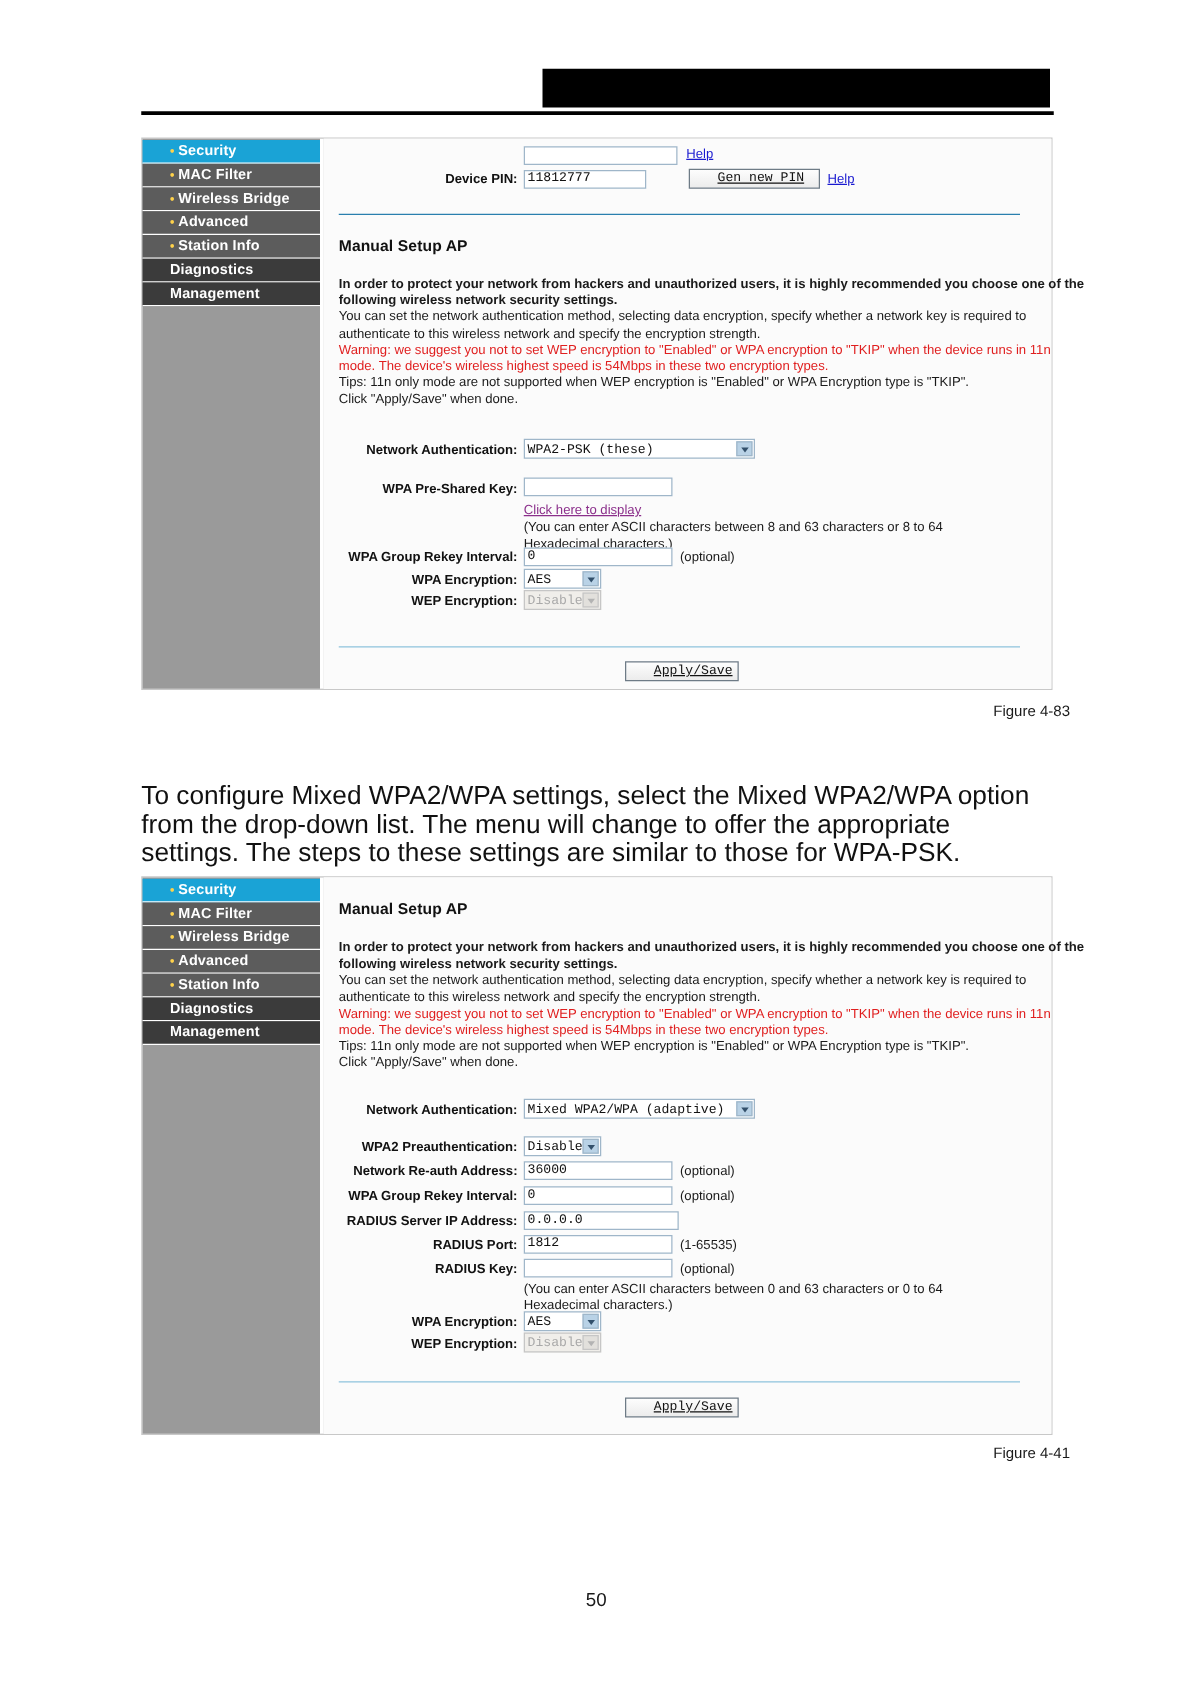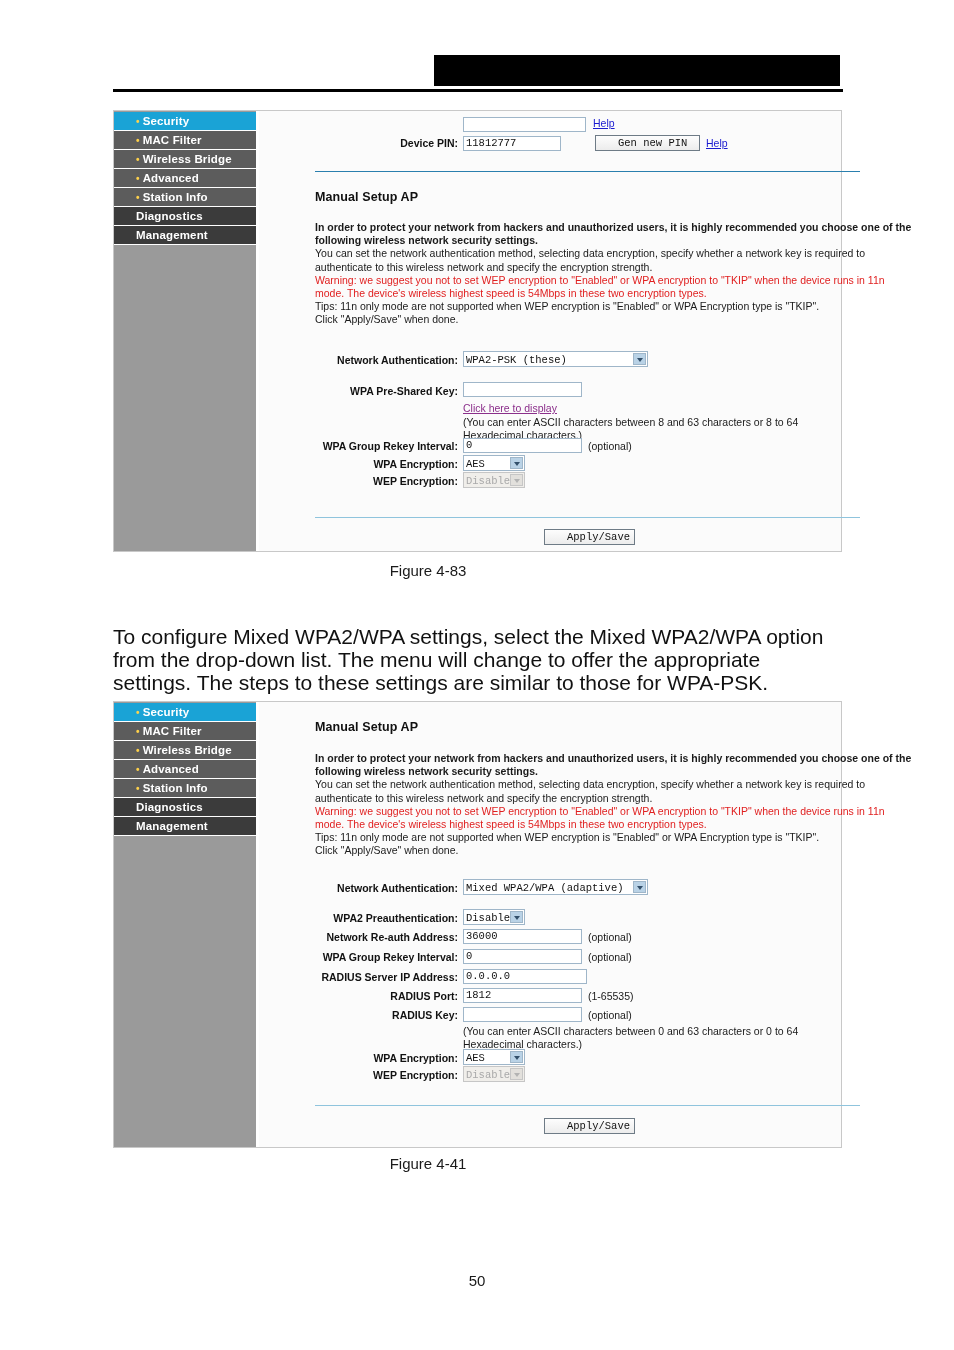--- a/index.html
+++ b/index.html
@@ -186,38 +186,39 @@
   .btn {
     display: inline-block;
     border: 1px solid #6e7b86;
     background: linear-gradient(#fdfdfd, #ececec);
     font-family: "Liberation Mono", monospace;
     font-size: 10.5px;
     color: #111;
     padding: 1px 22px;
     box-sizing: border-box;
     white-space: nowrap;
+    text-decoration: underline;
   }
   .lnk {
     font-size: 10.5px;
     color: #1a1ad0;
     text-decoration: underline;
     white-space: nowrap;
   }
   .lnk.visited { color: #8b2f8b; }
 
-  .abs { position: absolute; margin-left: 44px; }
+  .abs { position: absolute; }
 
   
   .caption {
     position: absolute;
     width: 856px;
     left: 0;
-    text-align: center;
-    font-size: 15px;
+    text-align: right;
+    font-size: 12px;
     color: #1a1a1a;
   }
   .bodycopy {
     position: absolute;
     left: 113px;
     width: 730px;
     font-size: 21px;
     line-height: 23px;
     color: #111;
     text-align: left;

